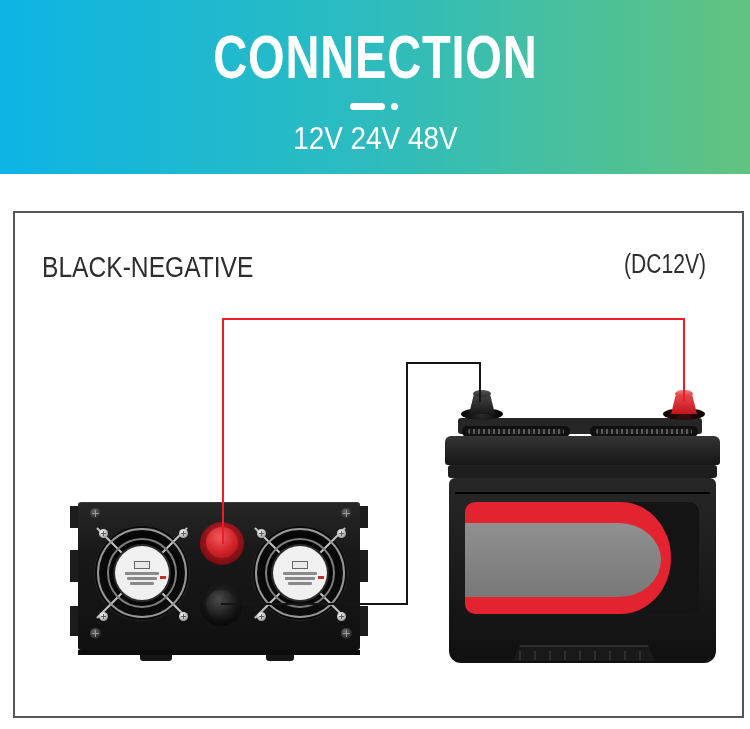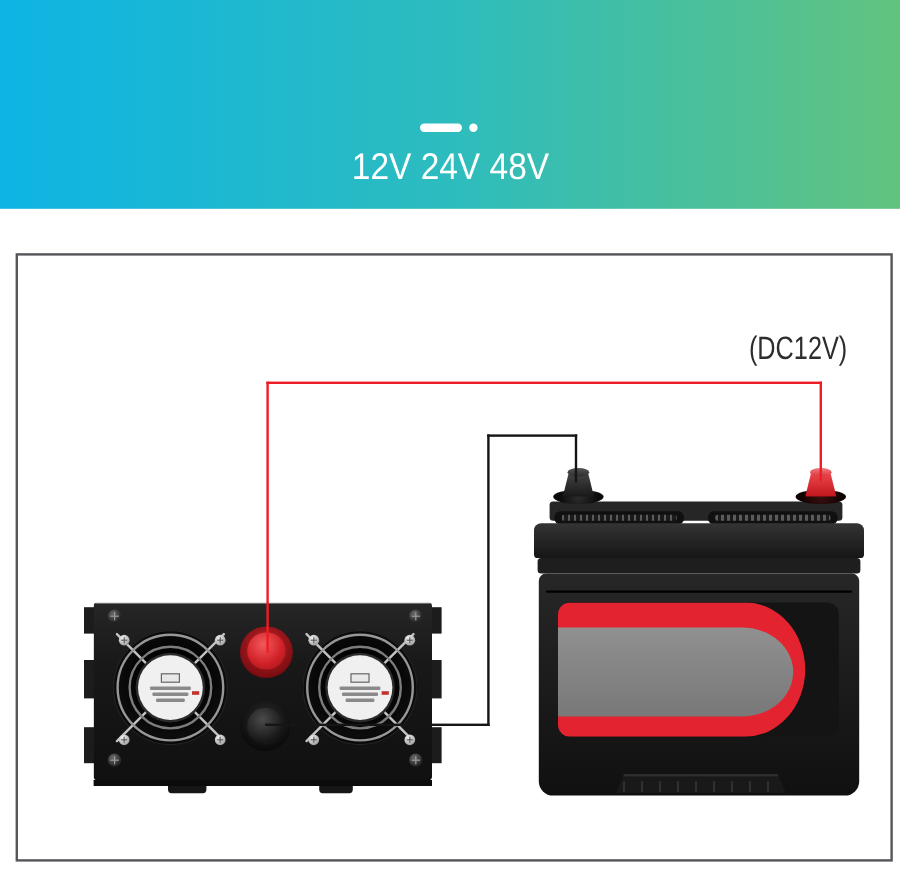--- a/index.html
+++ b/index.html
@@ -43,21 +43,21 @@
 
   
   .cap { position:absolute; line-height:1; white-space:nowrap; z-index:4; }
   .cap span { display:inline-block; transform:scaleX(0.82); }
   .cap-left-origin span { transform-origin:left center; }
   .cap-right-origin { text-align:right; }
   .cap-right-origin span { transform:scaleX(0.78); transform-origin:right center; }
   .black-negative { left:42px; top:252px; font-size:30px; color:#2d2d2d; }
   .red-positive   { left:41px; top:287px; font-size:30px; color:#e8111a; }
   .battery-cap-1  { right:43px; top:232px; font-size:30px; color:#2d2d2d; }
-  .battery-cap-2  { right:44px; top:277px; font-size:27px; color:#2d2d2d; }
+  .battery-cap-2  { right:44px; top:251px; font-size:27px; color:#2d2d2d; }
 
   
   .wire { position:absolute; z-index:6; }
   .wire-red { background:#ee1c24; }
   .wire-black { background:#151515; }
 
   
   .inverter { position:absolute; left:70px; top:502px; width:298px; height:162px; z-index:3; }
   .inv-body {
     position:absolute; left:8px; top:0; width:282px; height:148px;
@@ -145,29 +145,35 @@
   .bat-term-pos .bt-base { background:radial-gradient(circle,#3a0f10,#120303 75%); }
   .bat-term-pos .bt-knob { background:linear-gradient(180deg,#ef4b50,#c0151c); }
   .bat-term-pos .bt-cap  { background:linear-gradient(180deg,#f27a7d,#d8383e); }
 </style>
 </head>
 <body>
 
 <div class="page">
 
   <div class="header">
+    <div class="header-title">
+      <span>CONNECTION</span>
+    </div>
     <div class="divider-dash"></div>
     <div class="divider-dot"></div>
     <div class="header-subtitle">
       <span>12V 24V 48V</span>
     </div>
   </div>
 
   <div class="diagram-box"></div>
 
+  <div class="cap cap-left-origin black-negative">
+    <span>BLACK-NEGATIVE</span>
+  </div>
   <div class="cap cap-right-origin battery-cap-2">
     <span>(DC12V)</span>
   </div>
 
   <div class="wire wire-red" style="left:222px; top:318px; width:463px; height:2px;"></div>
   <div class="wire wire-red" style="left:222px; top:318px; width:2px; height:226px;"></div>
   <div class="wire wire-red" style="left:683px; top:318px; width:2px; height:83px;"></div>
   <div class="wire wire-black" style="left:406px; top:362px; width:75px; height:2px;"></div>
   <div class="wire wire-black" style="left:406px; top:362px; width:2px; height:243px;"></div>
   <div class="wire wire-black" style="left:479px; top:362px; width:2px; height:40px;"></div>

